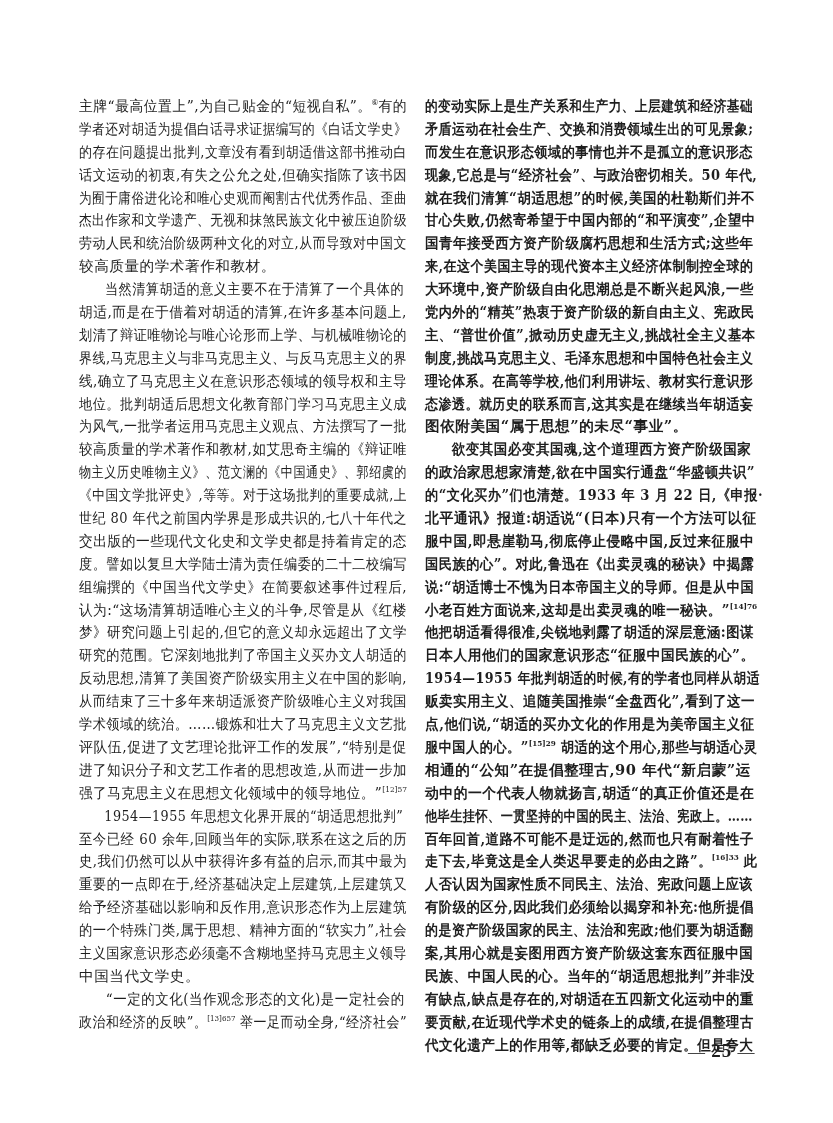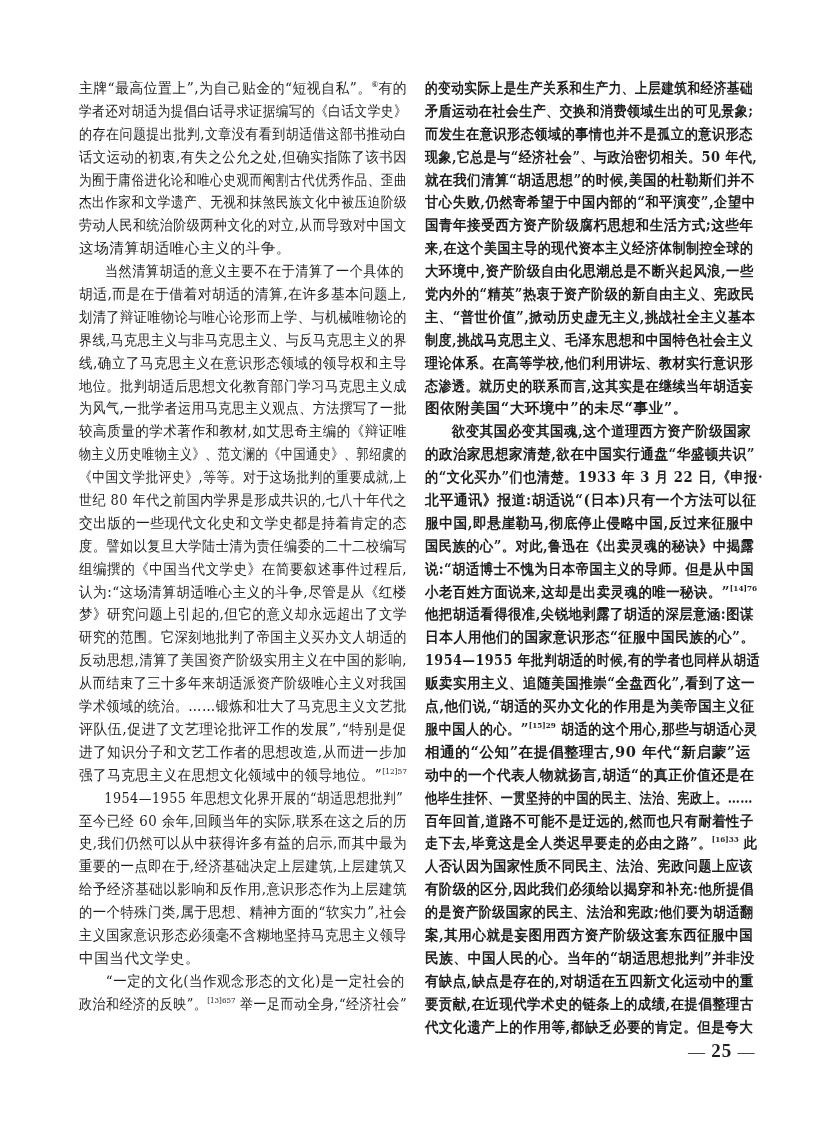--- a/index.html
+++ b/index.html
@@ -1,18 +1,18 @@
 <!DOCTYPE html>
 <html><head>
 <meta charset="utf-8">
 <style>
   html, body { margin: 0; padding: 0; background: #ffffff; }
   body { width: 833px; height: 1123px; position: relative; overflow: hidden;
          font-family: "DejaVu Serif", "Liberation Serif", serif; color: #1e1e1e; }
-  .column { position: absolute; top: 77px; width: 328px; }
+  .column { position: absolute; top: 95px; width: 328px; }
   #col-left { left: 79px; }
   #col-right { left: 425px; font-weight: bold; }
   .line { height: 22.9px; line-height: 22.9px; font-size: 14.6px; white-space: nowrap;
           letter-spacing: 0.55px; overflow: visible; }
   .line.indent { padding-left: 29px; }
   .line.heading { text-align: center; font-family: "DejaVu Sans", "Liberation Sans", sans-serif;
                   font-weight: bold; font-size: 14px; letter-spacing: 1px; }
   sup { font-size: 8px; vertical-align: 6px; line-height: 0; letter-spacing: 0; }
   #page-number { position: absolute; left: 688px; top: 1040px; font-size: 17px;
                  font-family: "Liberation Serif", serif; color: #1e1e1e; letter-spacing: 1px; }
@@ -22,21 +22,21 @@
 <body>
 
 <div id="col-left" class="column">
     <div class="line" style="transform-origin: left center; transform: scaleX(0.944437);"><span>主牌“最高位置上”,为自己贴金的“短视自私”。</span><sup>⑥</sup><span>有的</span></div>
     <div class="line" style="transform-origin: left center; transform: scaleX(0.866364);"><span>学者还对胡适为提倡白话寻求证据编写的《白话文学史》</span></div>
     <div class="line" style="transform-origin: left center; transform: scaleX(0.889755);"><span>的存在问题提出批判,文章没有看到胡适借这部书推动白</span></div>
     <div class="line" style="transform-origin: left center; transform: scaleX(0.914445);"><span>话文运动的初衷,有失之公允之处,但确实指陈了该书因</span></div>
     <div class="line" style="transform-origin: left center; transform: scaleX(0.866364);"><span>为囿于庸俗进化论和唯心史观而阉割古代优秀作品、歪曲</span></div>
     <div class="line" style="transform-origin: left center; transform: scaleX(0.866364);"><span>杰出作家和文学遗产、无视和抹煞民族文化中被压迫阶级</span></div>
     <div class="line" style="transform-origin: left center; transform: scaleX(0.889755);"><span>劳动人民和统治阶级两种文化的对立,从而导致对中国文</span></div>
-    <div class="line"><span>这场清算胡适唯心主义的斗争。</span></div>
+    <div class="line"><span>较高质量的学术著作和教材。</span></div>
     <div class="line indent" style="transform-origin: left center; transform: scaleX(0.897435);"><span>当然清算胡适的意义主要不在于清算了一个具体的</span></div>
     <div class="line" style="transform-origin: left center; transform: scaleX(0.940544);"><span>胡适,而是在于借着对胡适的清算,在许多基本问题上,</span></div>
     <div class="line" style="transform-origin: left center; transform: scaleX(0.902455);"><span>划清了辩证唯物论与唯心论形而上学、与机械唯物论的</span></div>
     <div class="line" style="transform-origin: left center; transform: scaleX(0.889755);"><span>界线,马克思主义与非马克思主义、与反马克思主义的界</span></div>
     <div class="line" style="transform-origin: left center; transform: scaleX(0.927864);"><span>线,确立了马克思主义在意识形态领域的领导权和主导</span></div>
     <div class="line" style="transform-origin: left center; transform: scaleX(0.902455);"><span>地位。批判胡适后思想文化教育部门学习马克思主义成</span></div>
     <div class="line" style="transform-origin: left center; transform: scaleX(0.889755);"><span>为风气,一批学者运用马克思主义观点、方法撰写了一批</span></div>
     <div class="line" style="transform-origin: left center; transform: scaleX(0.927864);"><span>较高质量的学术著作和教材,如艾思奇主编的《辩证唯</span></div>
     <div class="line" style="transform-origin: left center; transform: scaleX(0.833016);"><span>物主义历史唯物主义》、范文澜的《中国通史》、郭绍虞的</span></div>
     <div class="line" style="transform-origin: left center; transform: scaleX(0.877409);"><span>《中国文学批评史》,等等。对于这场批判的重要成就,上</span></div>
@@ -72,21 +72,21 @@
     <div class="line" style="transform-origin: left center; transform: scaleX(0.925573);"><span>就在我们清算“胡适思想”的时候,美国的杜勒斯们并不</span></div>
     <div class="line" style="transform-origin: left center; transform: scaleX(0.91222);"><span>甘心失败,仍然寄希望于中国内部的“和平演变”,企望中</span></div>
     <div class="line" style="transform-origin: left center; transform: scaleX(0.927127);"><span>国青年接受西方资产阶级腐朽思想和生活方式;这些年</span></div>
     <div class="line" style="transform-origin: left center; transform: scaleX(0.889755);"><span>来,在这个美国主导的现代资本主义经济体制制控全球的</span></div>
     <div class="line" style="transform-origin: left center; transform: scaleX(0.914445);"><span>大环境中,资产阶级自由化思潮总是不断兴起风浪,一些</span></div>
     <div class="line" style="transform-origin: left center; transform: scaleX(0.900287);"><span>党内外的“精英”热衷于资产阶级的新自由主义、宪政民</span></div>
     <div class="line" style="transform-origin: left center; transform: scaleX(0.91222);"><span>主、“普世价值”,掀动历史虚无主义,挑战社全主义基本</span></div>
     <div class="line" style="transform-origin: left center; transform: scaleX(0.889755);"><span>制度,挑战马克思主义、毛泽东思想和中国特色社会主义</span></div>
     <div class="line" style="transform-origin: left center; transform: scaleX(0.889755);"><span>理论体系。在高等学校,他们利用讲坛、教材实行意识形</span></div>
     <div class="line" style="transform-origin: left center; transform: scaleX(0.889755);"><span>态渗透。就历史的联系而言,这其实是在继续当年胡适妄</span></div>
-    <div class="line"><span>图依附美国“大环境中”的未尽“事业”。</span></div>
+    <div class="line"><span>图依附美国“属于思想”的未尽“事业”。</span></div>
     <div class="line indent" style="transform-origin: left center; transform: scaleX(0.92507);"><span>欲变其国必变其国魂,这个道理西方资产阶级国家</span></div>
     <div class="line" style="transform-origin: left center; transform: scaleX(0.925573);"><span>的政治家思想家清楚,欲在中国实行通盘“华盛顿共识”</span></div>
     <div class="line" style="transform-origin: left center; transform: scaleX(0.902338);"><span>的“文化买办”们也清楚。1933 年 3 月 22 日,《申报·</span></div>
     <div class="line" style="transform-origin: left center; transform: scaleX(0.953532);"><span>北平通讯》报道:胡适说“(日本)只有一个方法可以征</span></div>
     <div class="line" style="transform-origin: left center; transform: scaleX(0.940544);"><span>服中国,即悬崖勒马,彻底停止侵略中国,反过来征服中</span></div>
     <div class="line" style="transform-origin: left center; transform: scaleX(0.907291);"><span>国民族的心”。对此,鲁迅在《出卖灵魂的秘诀》中揭露</span></div>
     <div class="line" style="transform-origin: left center; transform: scaleX(0.906586);"><span>说:“胡适博士不愧为日本帝国主义的导师。但是从中国</span></div>
     <div class="line" style="transform-origin: left center; transform: scaleX(0.916641);"><span>小老百姓方面说来,这却是出卖灵魂的唯一秘诀。”</span><sup>[14]76</sup></div>
     <div class="line" style="transform-origin: left center; transform: scaleX(0.913729);"><span>他把胡适看得很准,尖锐地剥露了胡适的深层意涵:图谋</span></div>
     <div class="line" style="transform-origin: left center; transform: scaleX(0.939323);"><span>日本人用他们的国家意识形态“征服中国民族的心”。</span></div>

